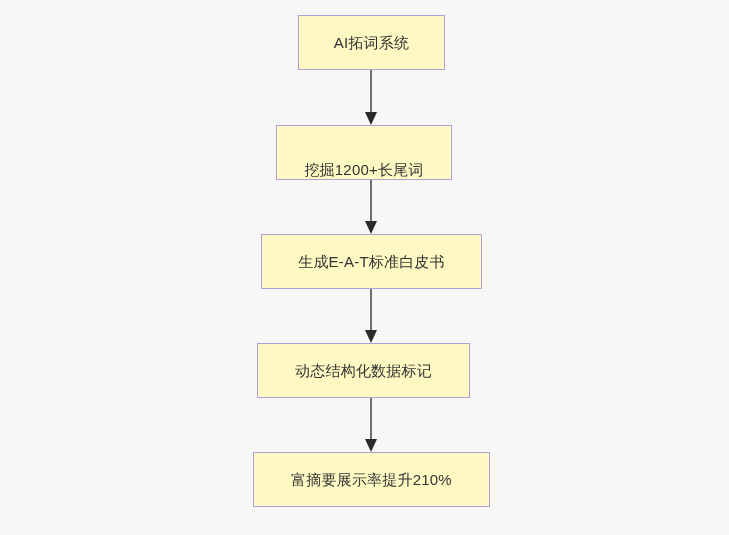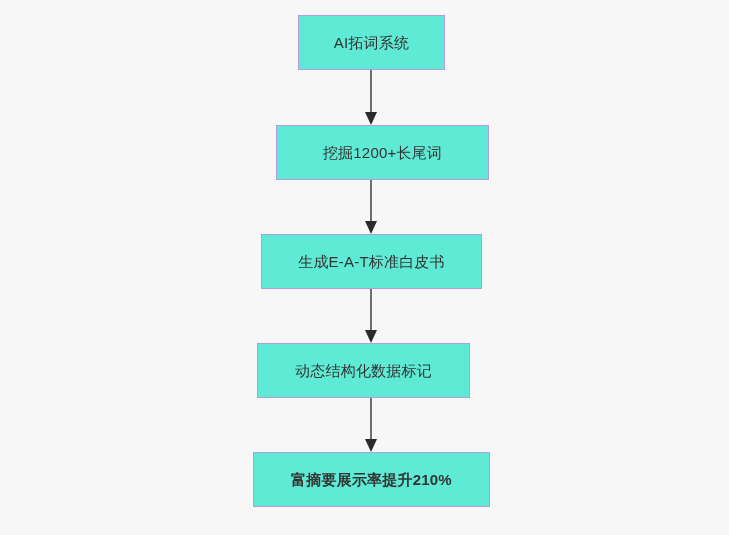--- a/index.html
+++ b/index.html
@@ -14,21 +14,21 @@
     overflow: hidden;
   }
   #flowchart-canvas {
     position: relative;
     width: 729px;
     height: 535px;
   }
   .node {
     position: absolute;
     box-sizing: border-box;
-    background: #5eead4;
+    background: #fef9c3;
     border: 1.4px solid #b39ddb;
     display: flex;
     align-items: center;
     justify-content: center;
     color: #333333;
     font-size: 15px;
     line-height: 1.2;
     letter-spacing: 0.2px;
     white-space: nowrap;
   }
@@ -73,29 +73,29 @@
     <g>
       <line class="edge-line" x1="371" y1="398" x2="371" y2="444"></line>
       <polygon class="edge-head" points="371,452 365,439 377,439"></polygon>
     </g>
   </svg>
 
   <div class="node" style="left:298px; top:15px; width:147px; height:55px;">
     <span class="node-label">AI拓词系统</span>
   </div>
 
-  <div class="node" style="left:276px; top:125px; width:213px; height:55px;">
+  <div class="node" style="left:276px; top:125px; width:176px; height:55px;align-items:flex-end;">
     <span class="node-label">挖掘1200+长尾词</span>
   </div>
 
   <div class="node" style="left:261px; top:234px; width:221px; height:55px;">
     <span class="node-label">生成E-A-T标准白皮书</span>
   </div>
 
   <div class="node" style="left:257px; top:343px; width:213px; height:55px;">
     <span class="node-label">动态结构化数据标记</span>
   </div>
 
-  <div class="node" style="left:253px; top:452px; width:237px; height:55px;font-weight:bold;">
+  <div class="node" style="left:253px; top:452px; width:237px; height:55px;">
     <span class="node-label">富摘要展示率提升210%</span>
   </div>
 
 </div>
 
 </body></html>

